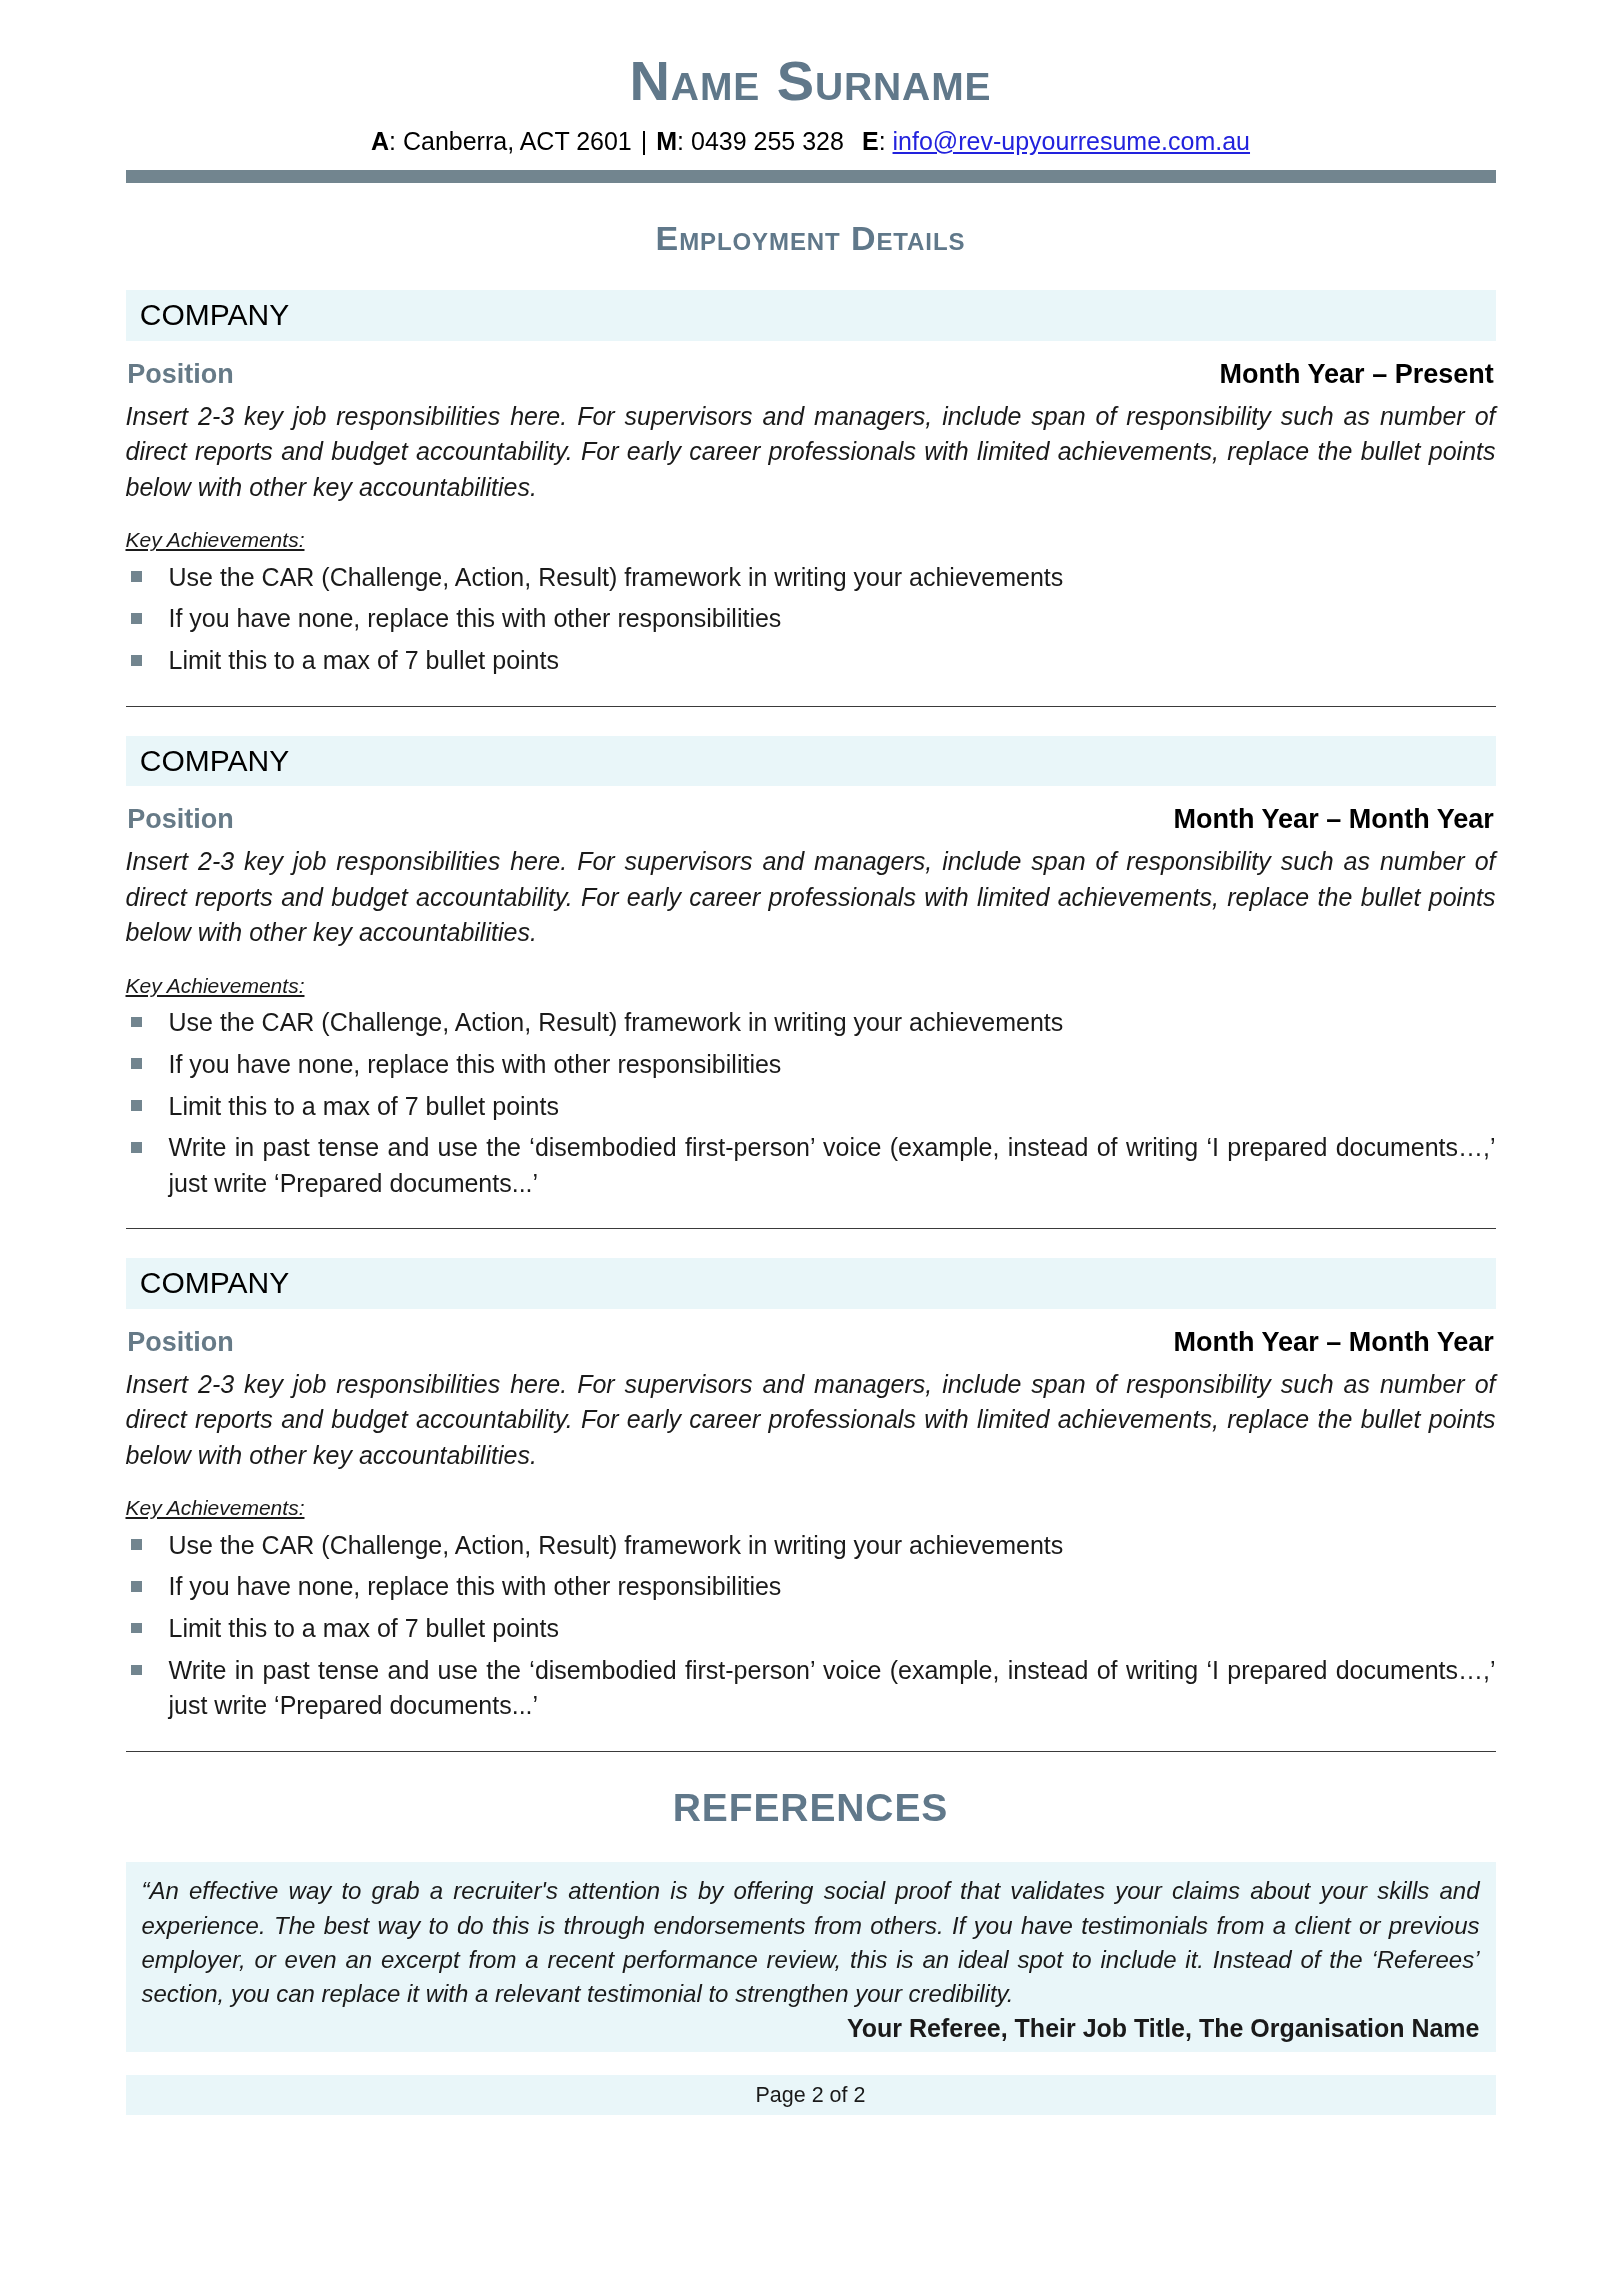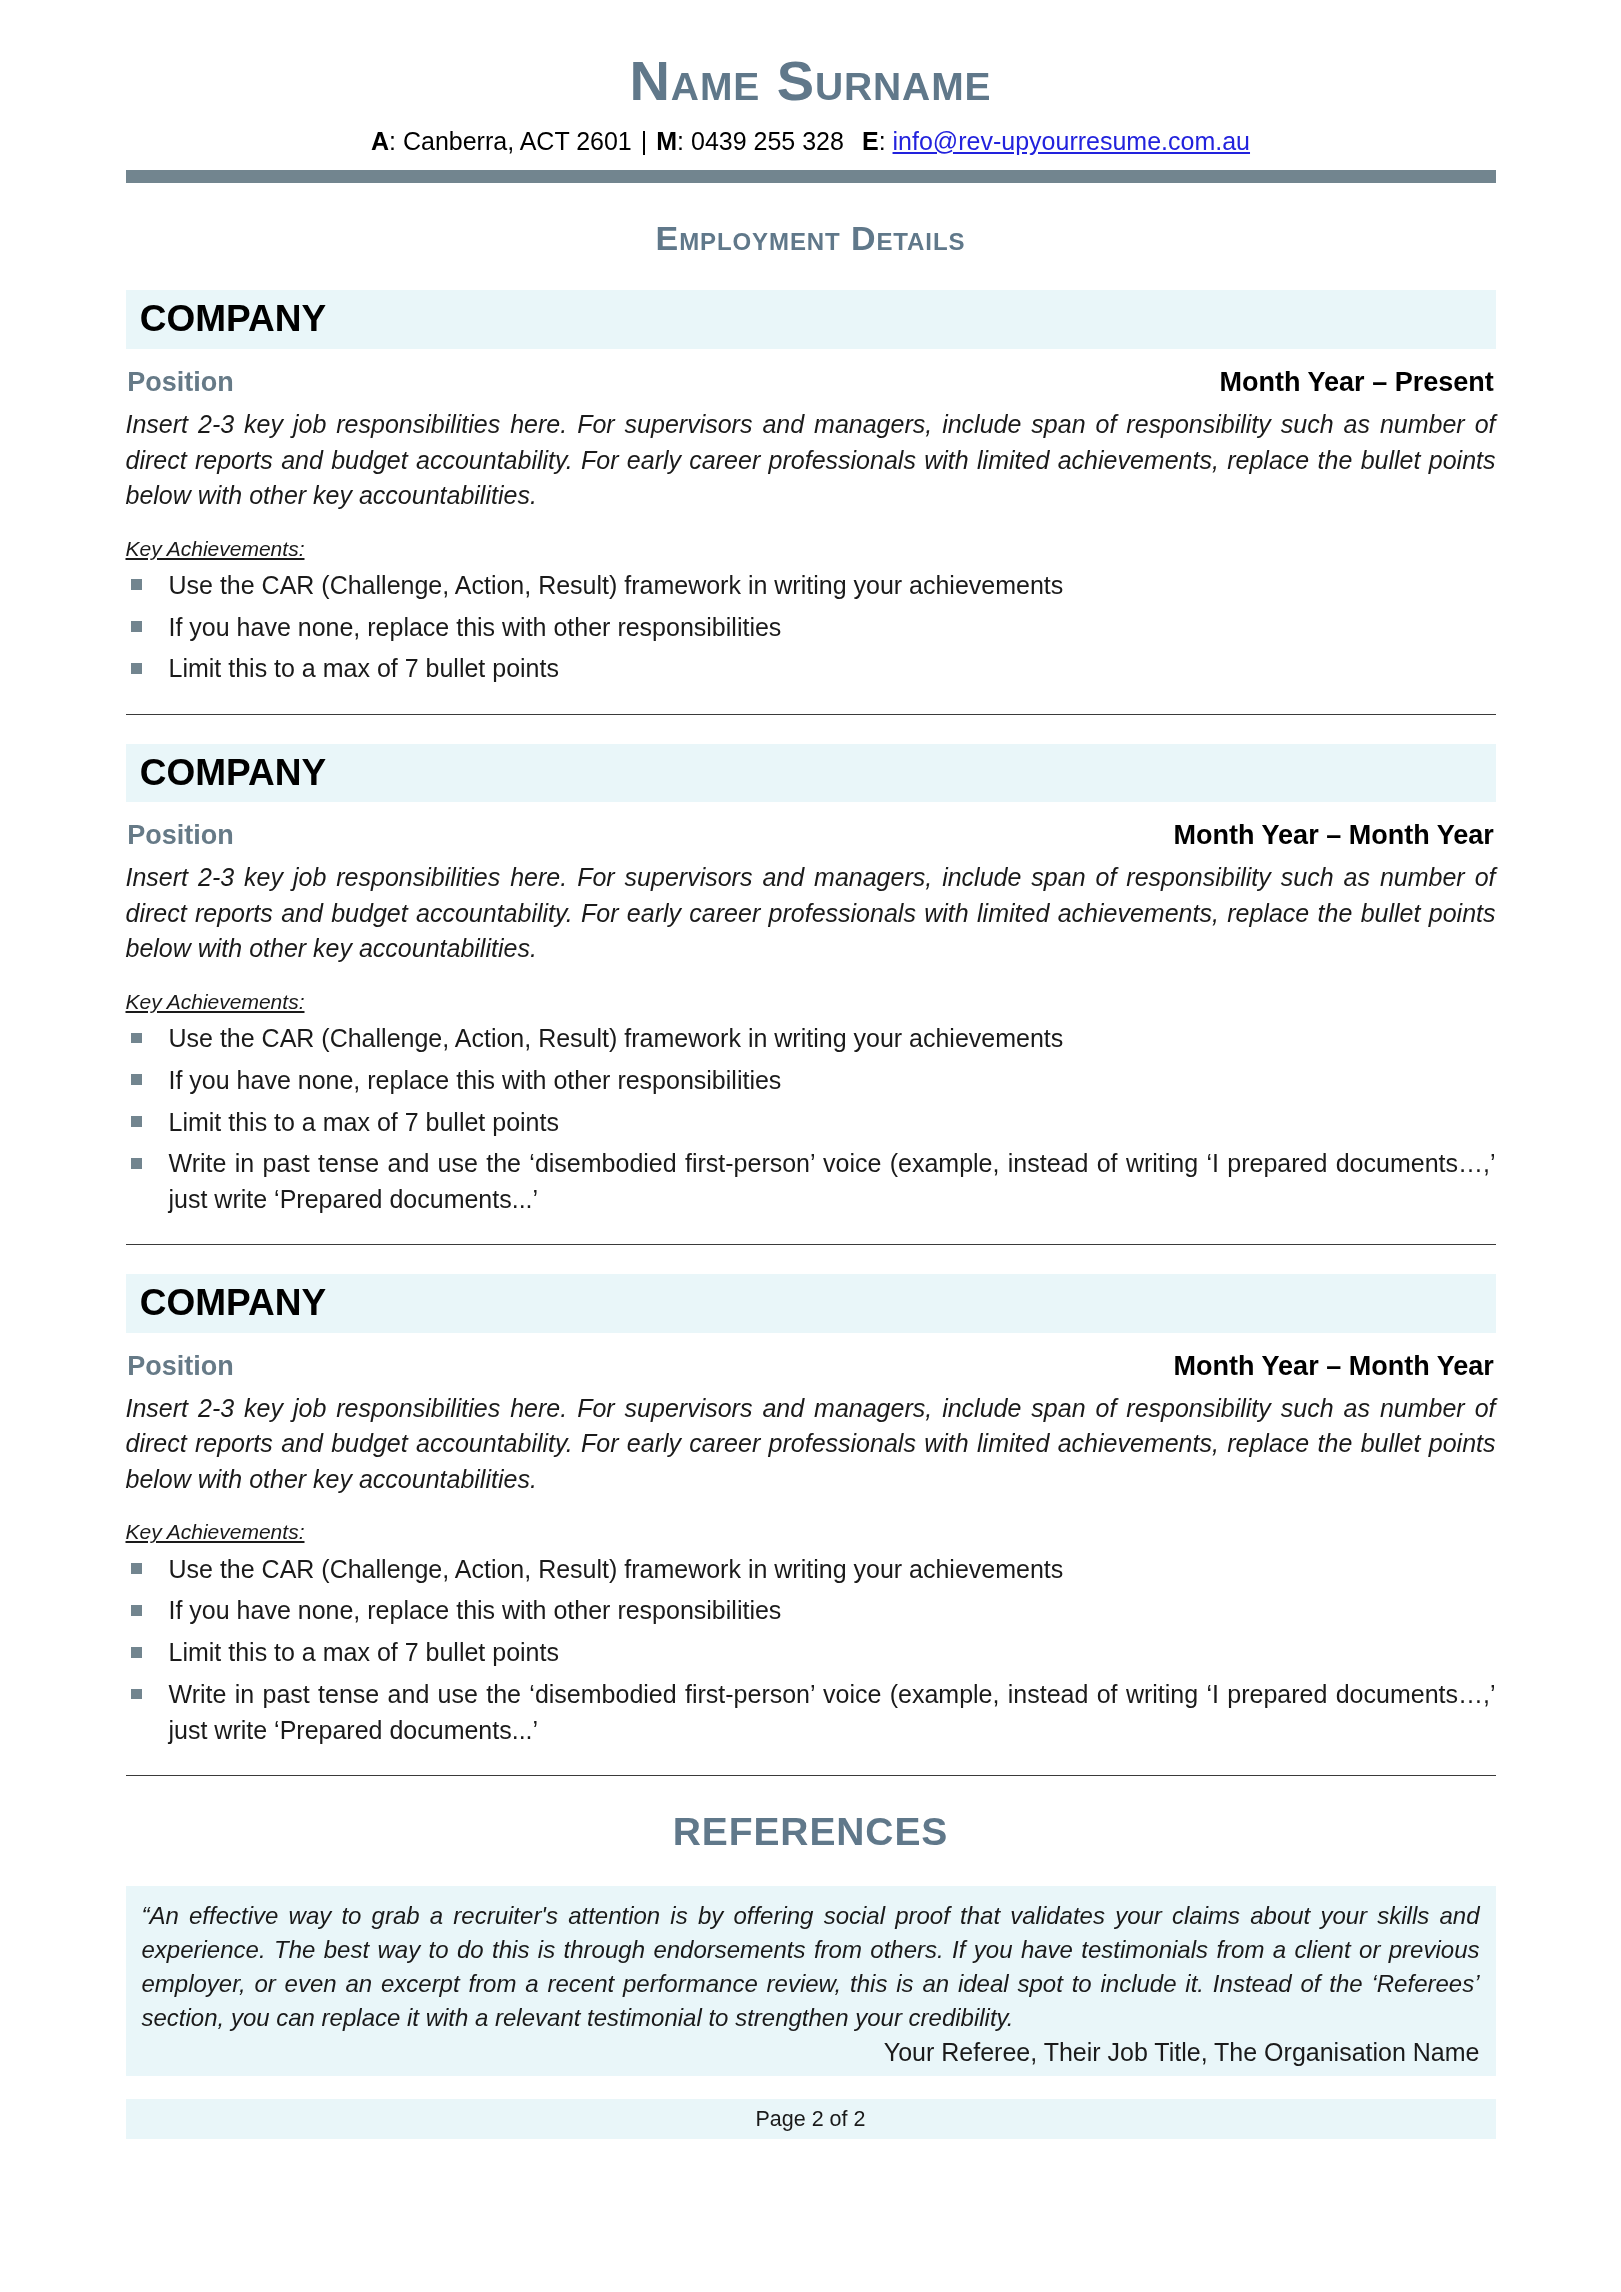--- a/index.html
+++ b/index.html
@@ -50,22 +50,22 @@
     font-weight: bold;
     font-size: 34px;
     letter-spacing: 0.9px;
     color: #60788a;
   }
 
   
   .companies { margin-top: 32px; }
   .company-band {
     background: #e9f6f9;
-    font-weight: bold;
-    font-size: 37px;
+    font-weight: normal;
+    font-size: 30px;
     color: #000000;
     padding: 8px 14.3px;
     line-height: 1.15;
   }
   .position-row {
     display: flex;
     justify-content: space-between;
     align-items: baseline;
     margin-top: 18px;
     padding: 0 1.8px;
@@ -145,21 +145,21 @@
   }
   .quote-text {
     margin: 0;
     font-style: italic;
     font-size: 24px;
     line-height: 1.42;
     text-align: justify;
   }
   .quote-attribution {
     margin-top: 3.6px;
-    font-weight: normal;
+    font-weight: bold;
     font-size: 25px;
     text-align: right;
   }
 
   
   .footer-band {
     margin-top: 23px;
     background: #e9f6f9;
     text-align: center;
     font-size: 21.5px;

